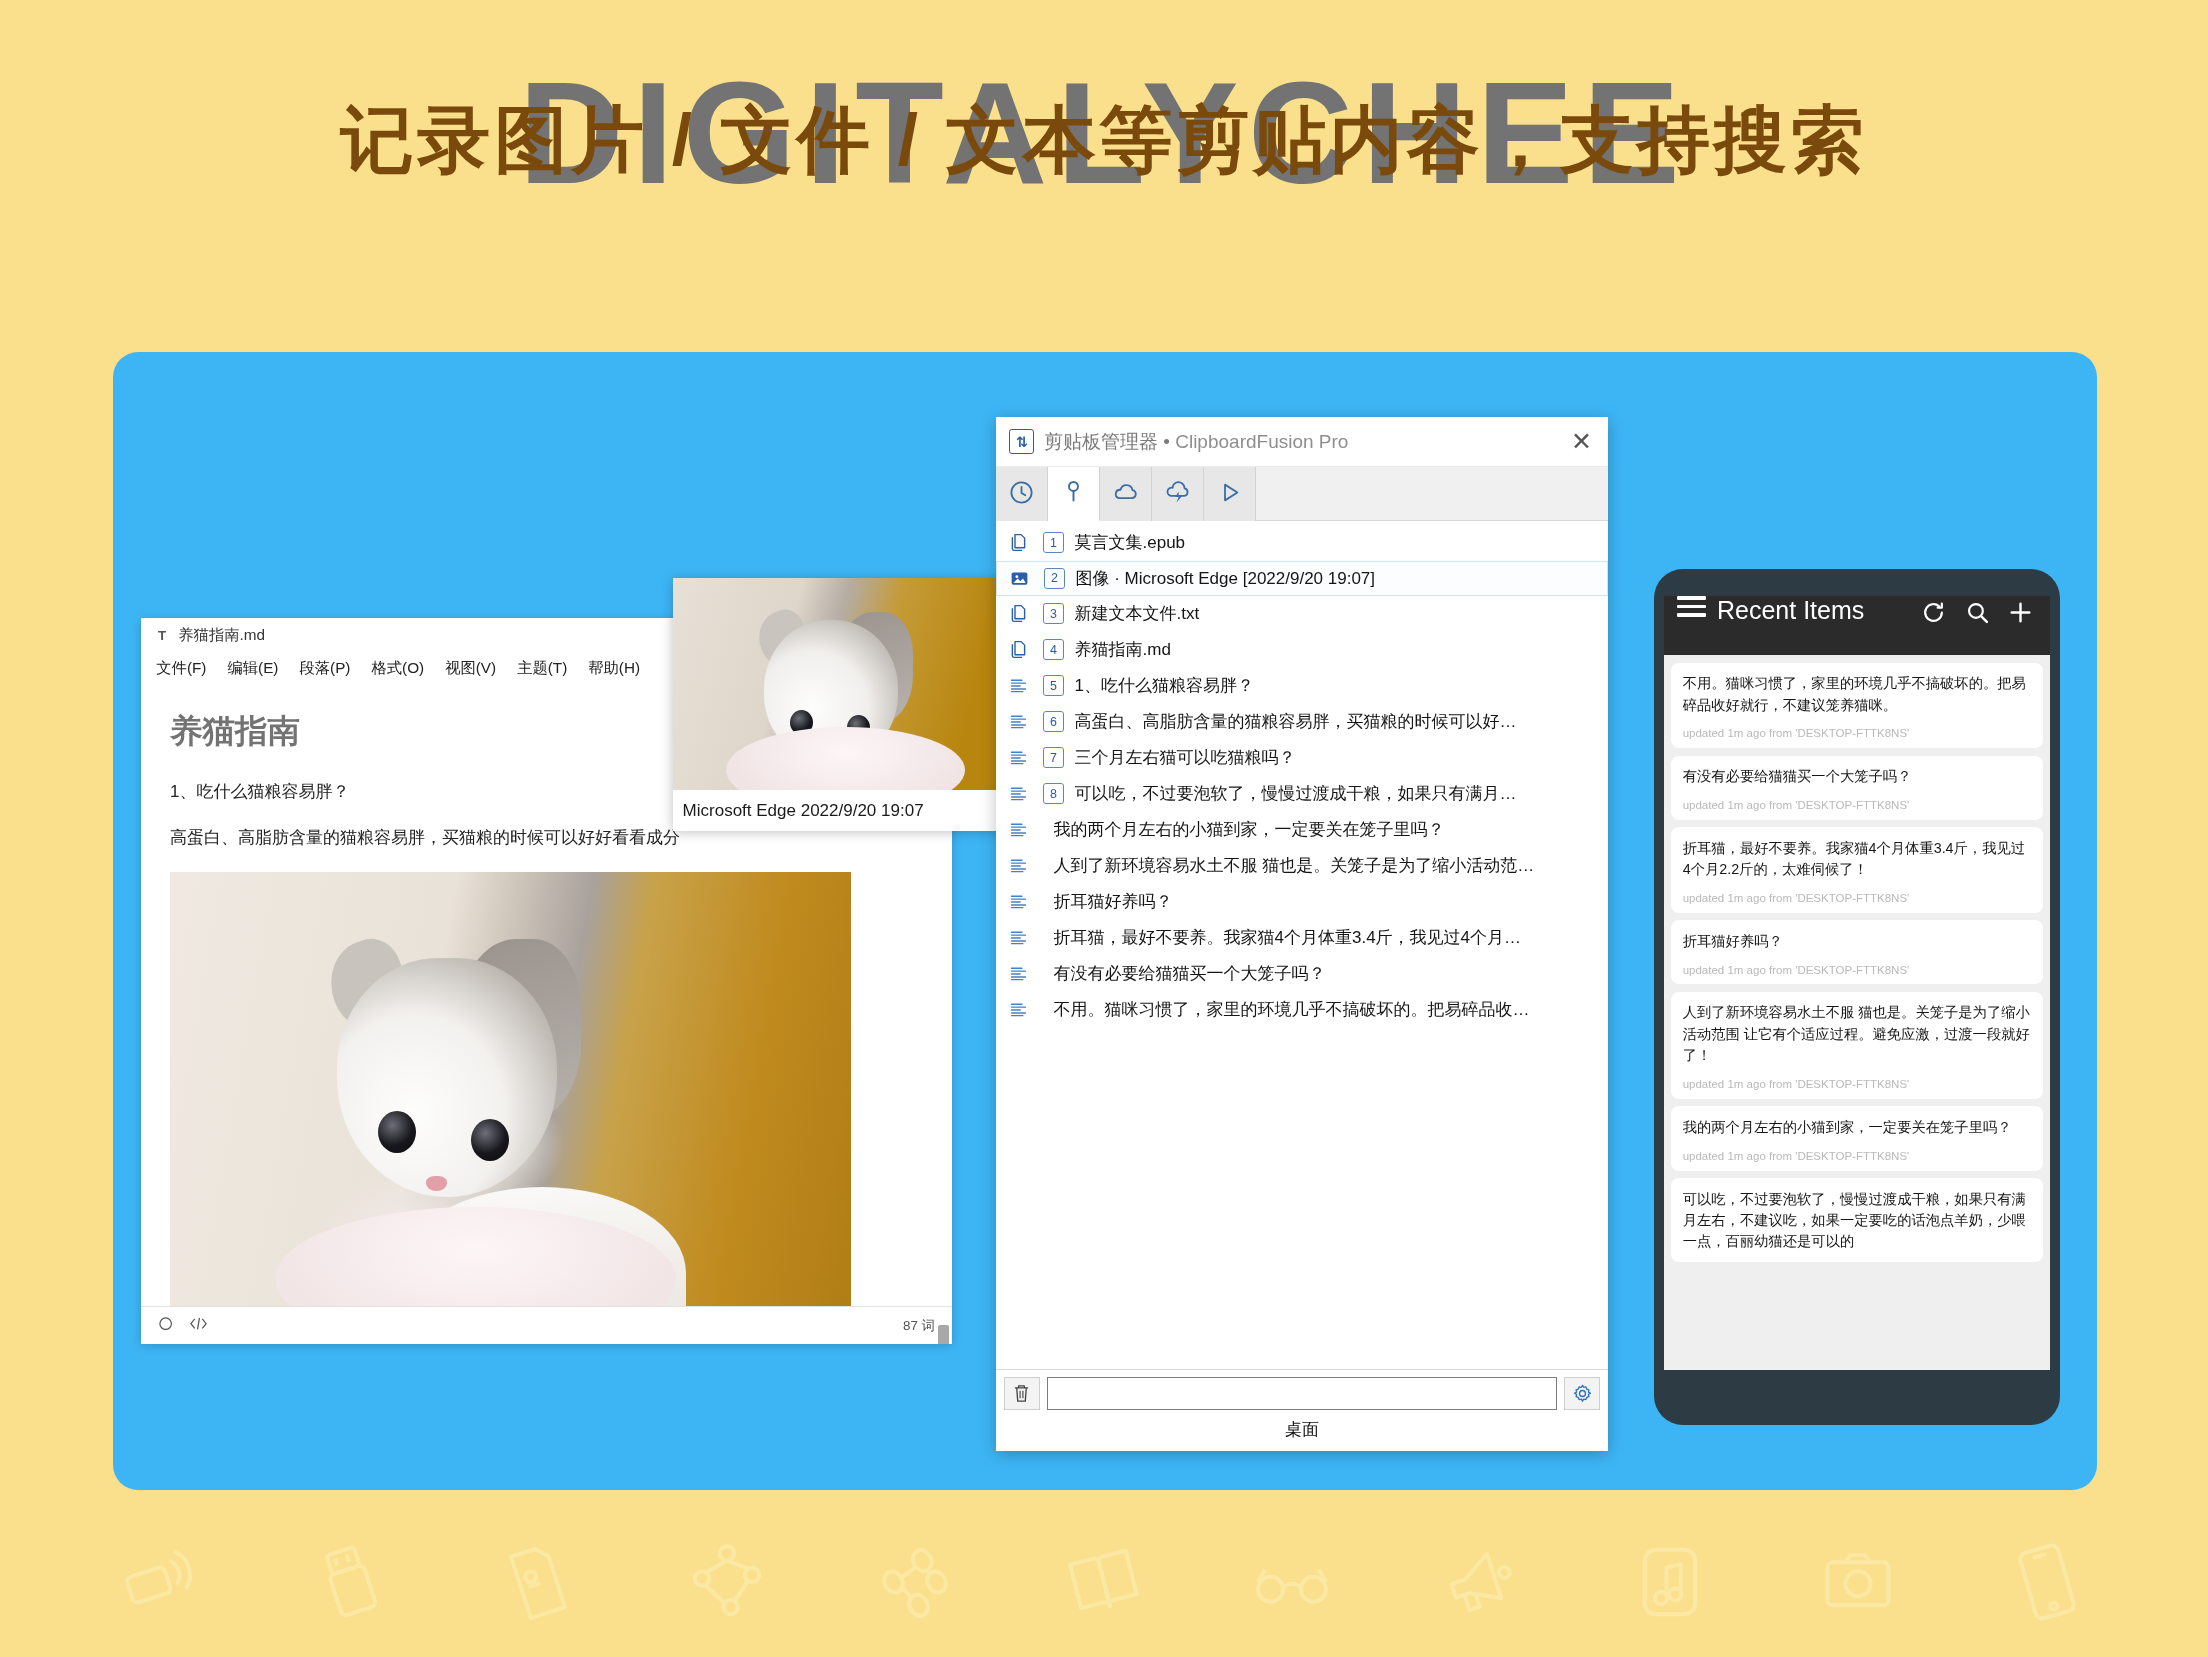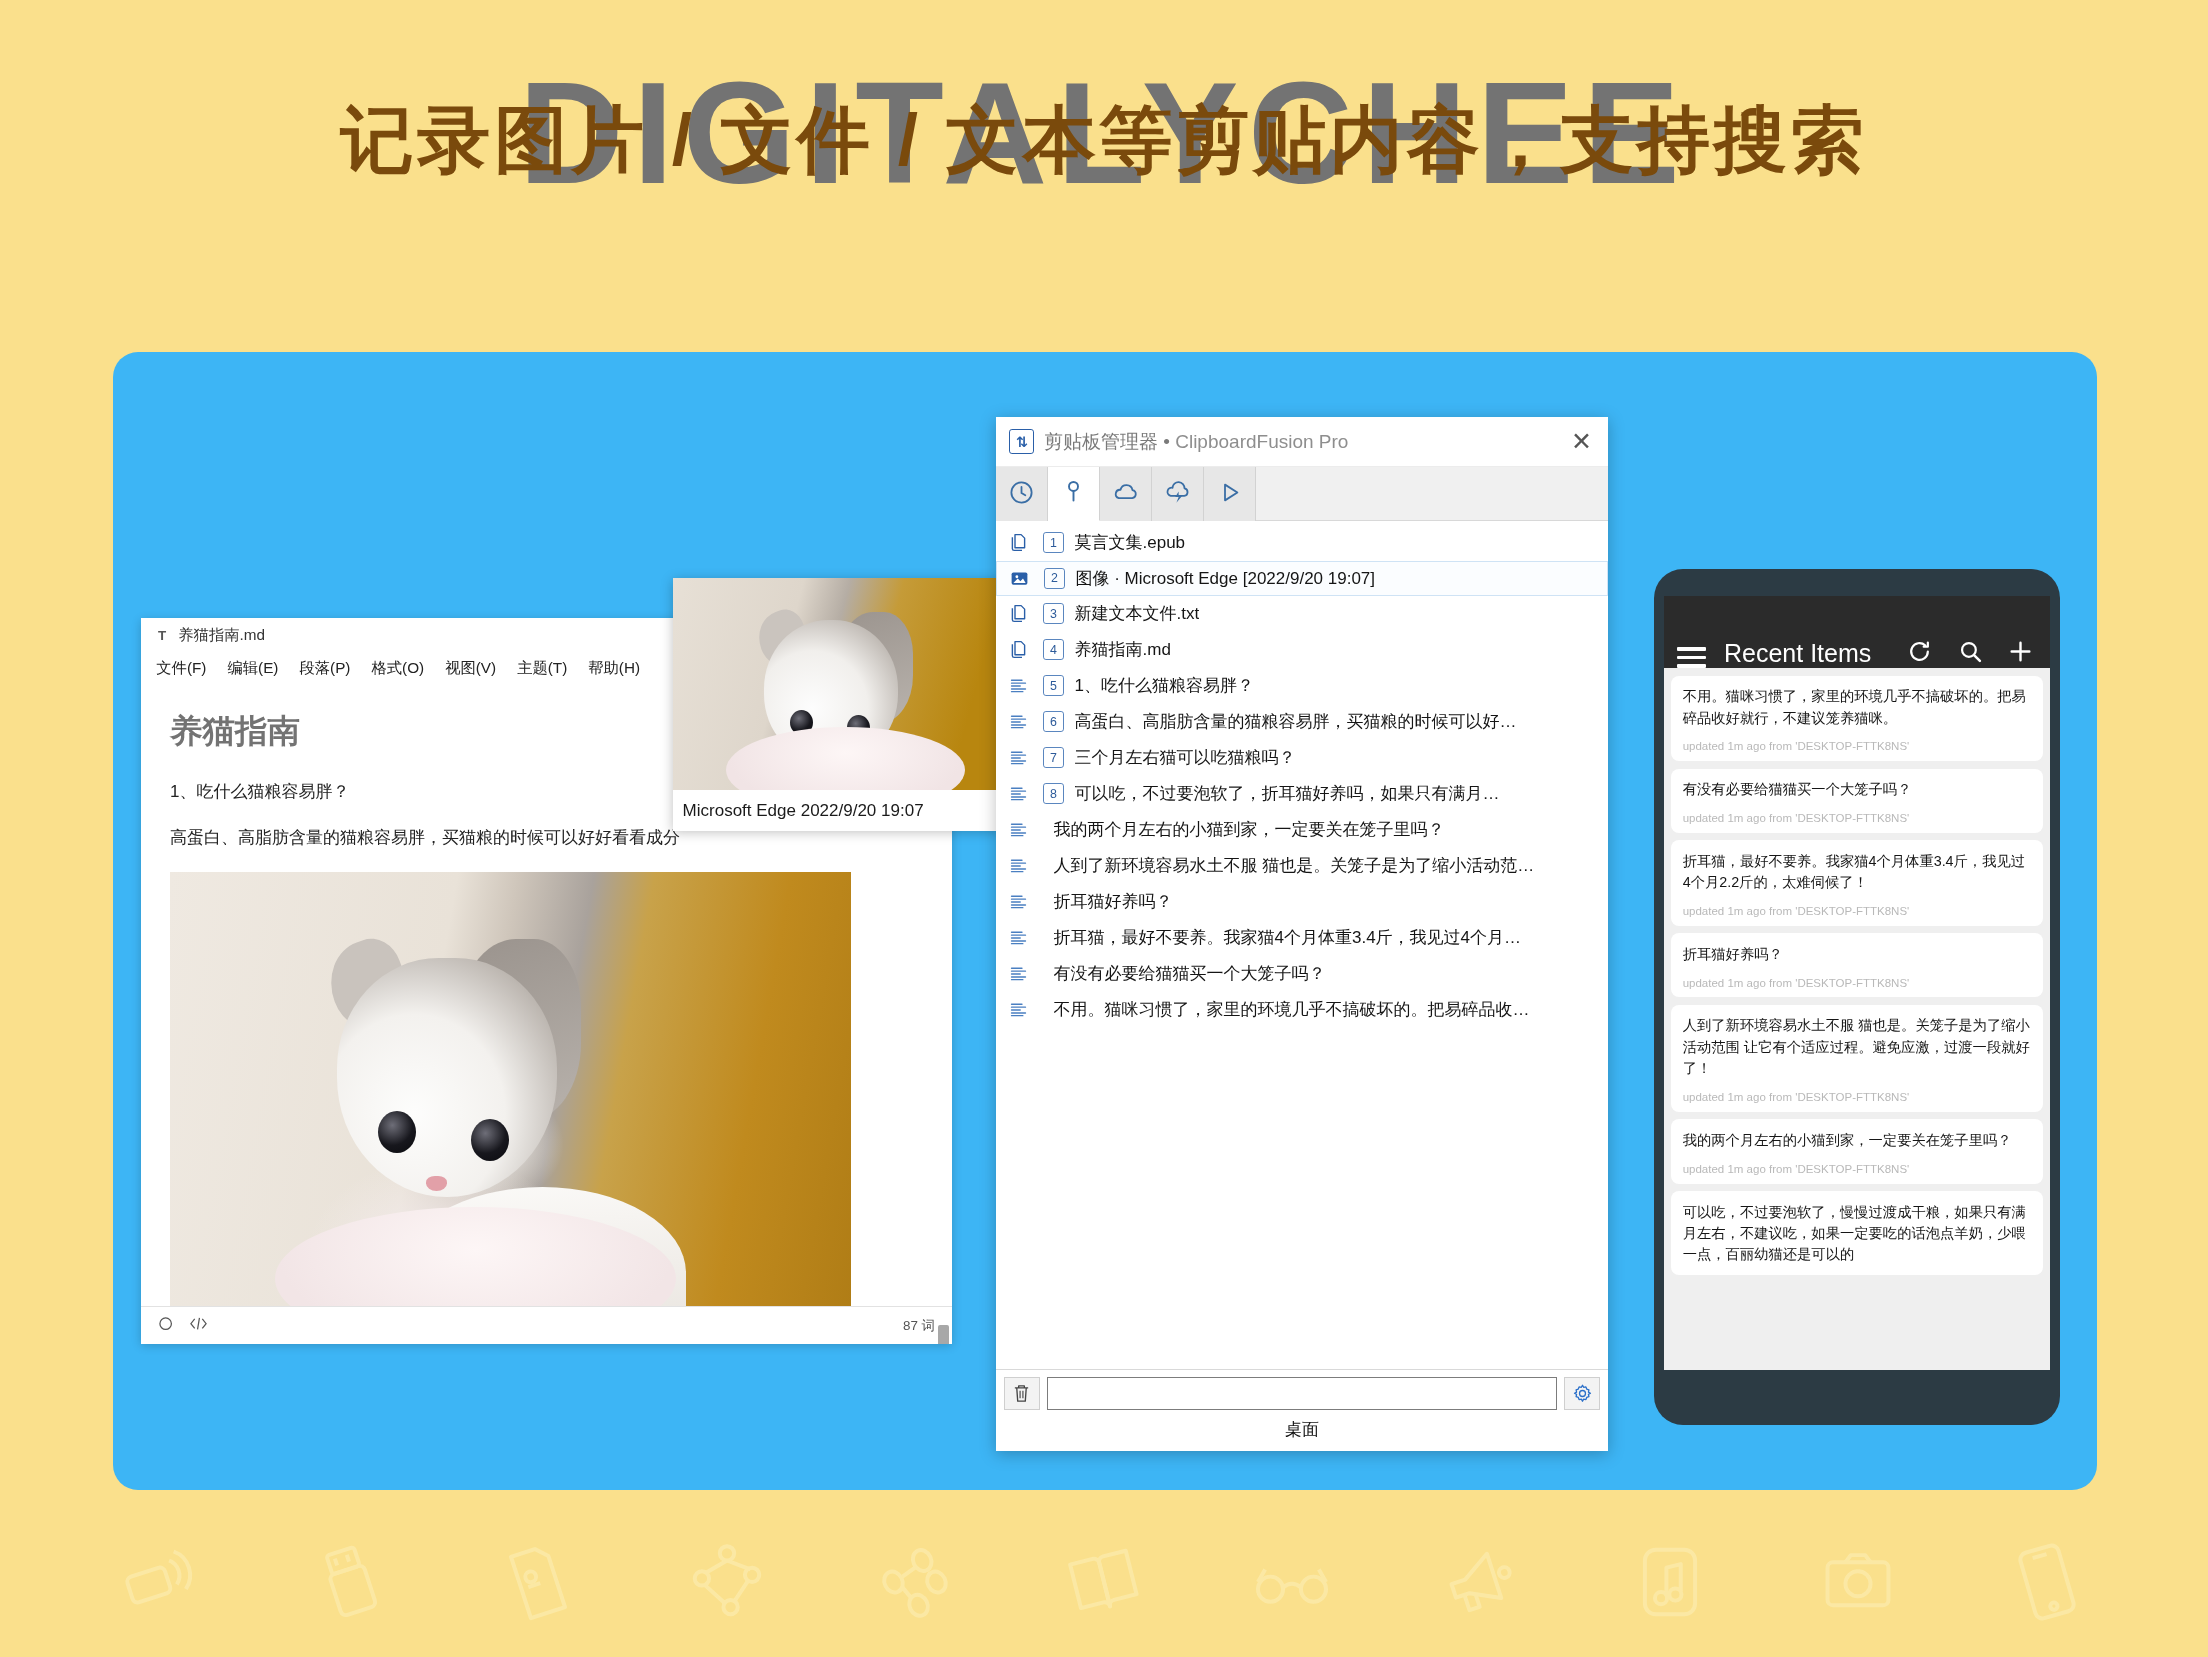--- a/index.html
+++ b/index.html
@@ -213,22 +213,22 @@
   .cb-footer { text-align:center; font-size: 17px; color:#111; padding: 8.6px 0 9.6px; }
 
   
   .phone {
     position: absolute; left: 1654px; top: 569px;
     width: 406px; height: 856px;
     background: #2C3B44; border-radius: 29px; padding: 27px 9.6px 55px 9.6px;
   }
   .phone-screen { width: 100%; height: 100%; background: #efefef; overflow: hidden; }
   .phone-appbar {
-    height: 72px; background: #2b2b2b; display:flex; align-items:flex-end;
-    padding: 0 13.4px; gap: 18px; color:#fff;
+    height: 59px; background: #2b2b2b; display:flex; align-items:flex-start;
+    padding: 0 13.4px; gap: 11px; color:#fff;
   }
   .phone-title { font-size: 25px; color:#ffffff; margin-right:auto; }
   .hamburger { width:29px; display:flex; flex-direction:column; gap:4.8px; cursor:pointer; }
   .hamburger span { display:block; height:3.8px; background:#fff; border-radius:1px; }
   .phone-icon { width: 32.5px; height: 32.5px; display:flex; align-items:center; justify-content:center; cursor:pointer; }
   .cards { padding: 7.6px 7.6px 0 7.6px; }
   .card { background: #fff; padding: 10.5px 11.5px 8.6px 11.5px; margin-bottom: 7.6px; border-radius: 8px; }
   .card .body { font-size: 14.3px; line-height: 1.5; color:#161616; }
   .card .meta { font-size: 11.5px; color:#b9b9b9; margin-top: 11.5px; }
 </style>
@@ -432,21 +432,21 @@
       </div>
       <div class="cb-row">
         <span class="rowicon">
           <svg width="21" height="21" viewBox="0 0 24 24">
             <g stroke="#4a7fc1" stroke-width="1.5" stroke-linecap="round">
               <path d="M4 6 h12 M4 9.3 h16 M4 12.6 h10 M4 16 h16 M4 19 h13"></path>
             </g>
           </svg>
         </span>
         <span class="num">8</span>
-        <span class="txt">可以吃，不过要泡软了，折耳猫好养吗，如果只有满月…</span>
+        <span class="txt">可以吃，不过要泡软了，慢慢过渡成干粮，如果只有满月…</span>
       </div>
       <div class="cb-row">
         <span class="rowicon">
           <svg width="21" height="21" viewBox="0 0 24 24">
             <g stroke="#4a7fc1" stroke-width="1.5" stroke-linecap="round">
               <path d="M4 6 h12 M4 9.3 h16 M4 12.6 h10 M4 16 h16 M4 19 h13"></path>
             </g>
           </svg>
         </span>
         <span style="width: 0px; flex: 0 0 auto;"></span>

